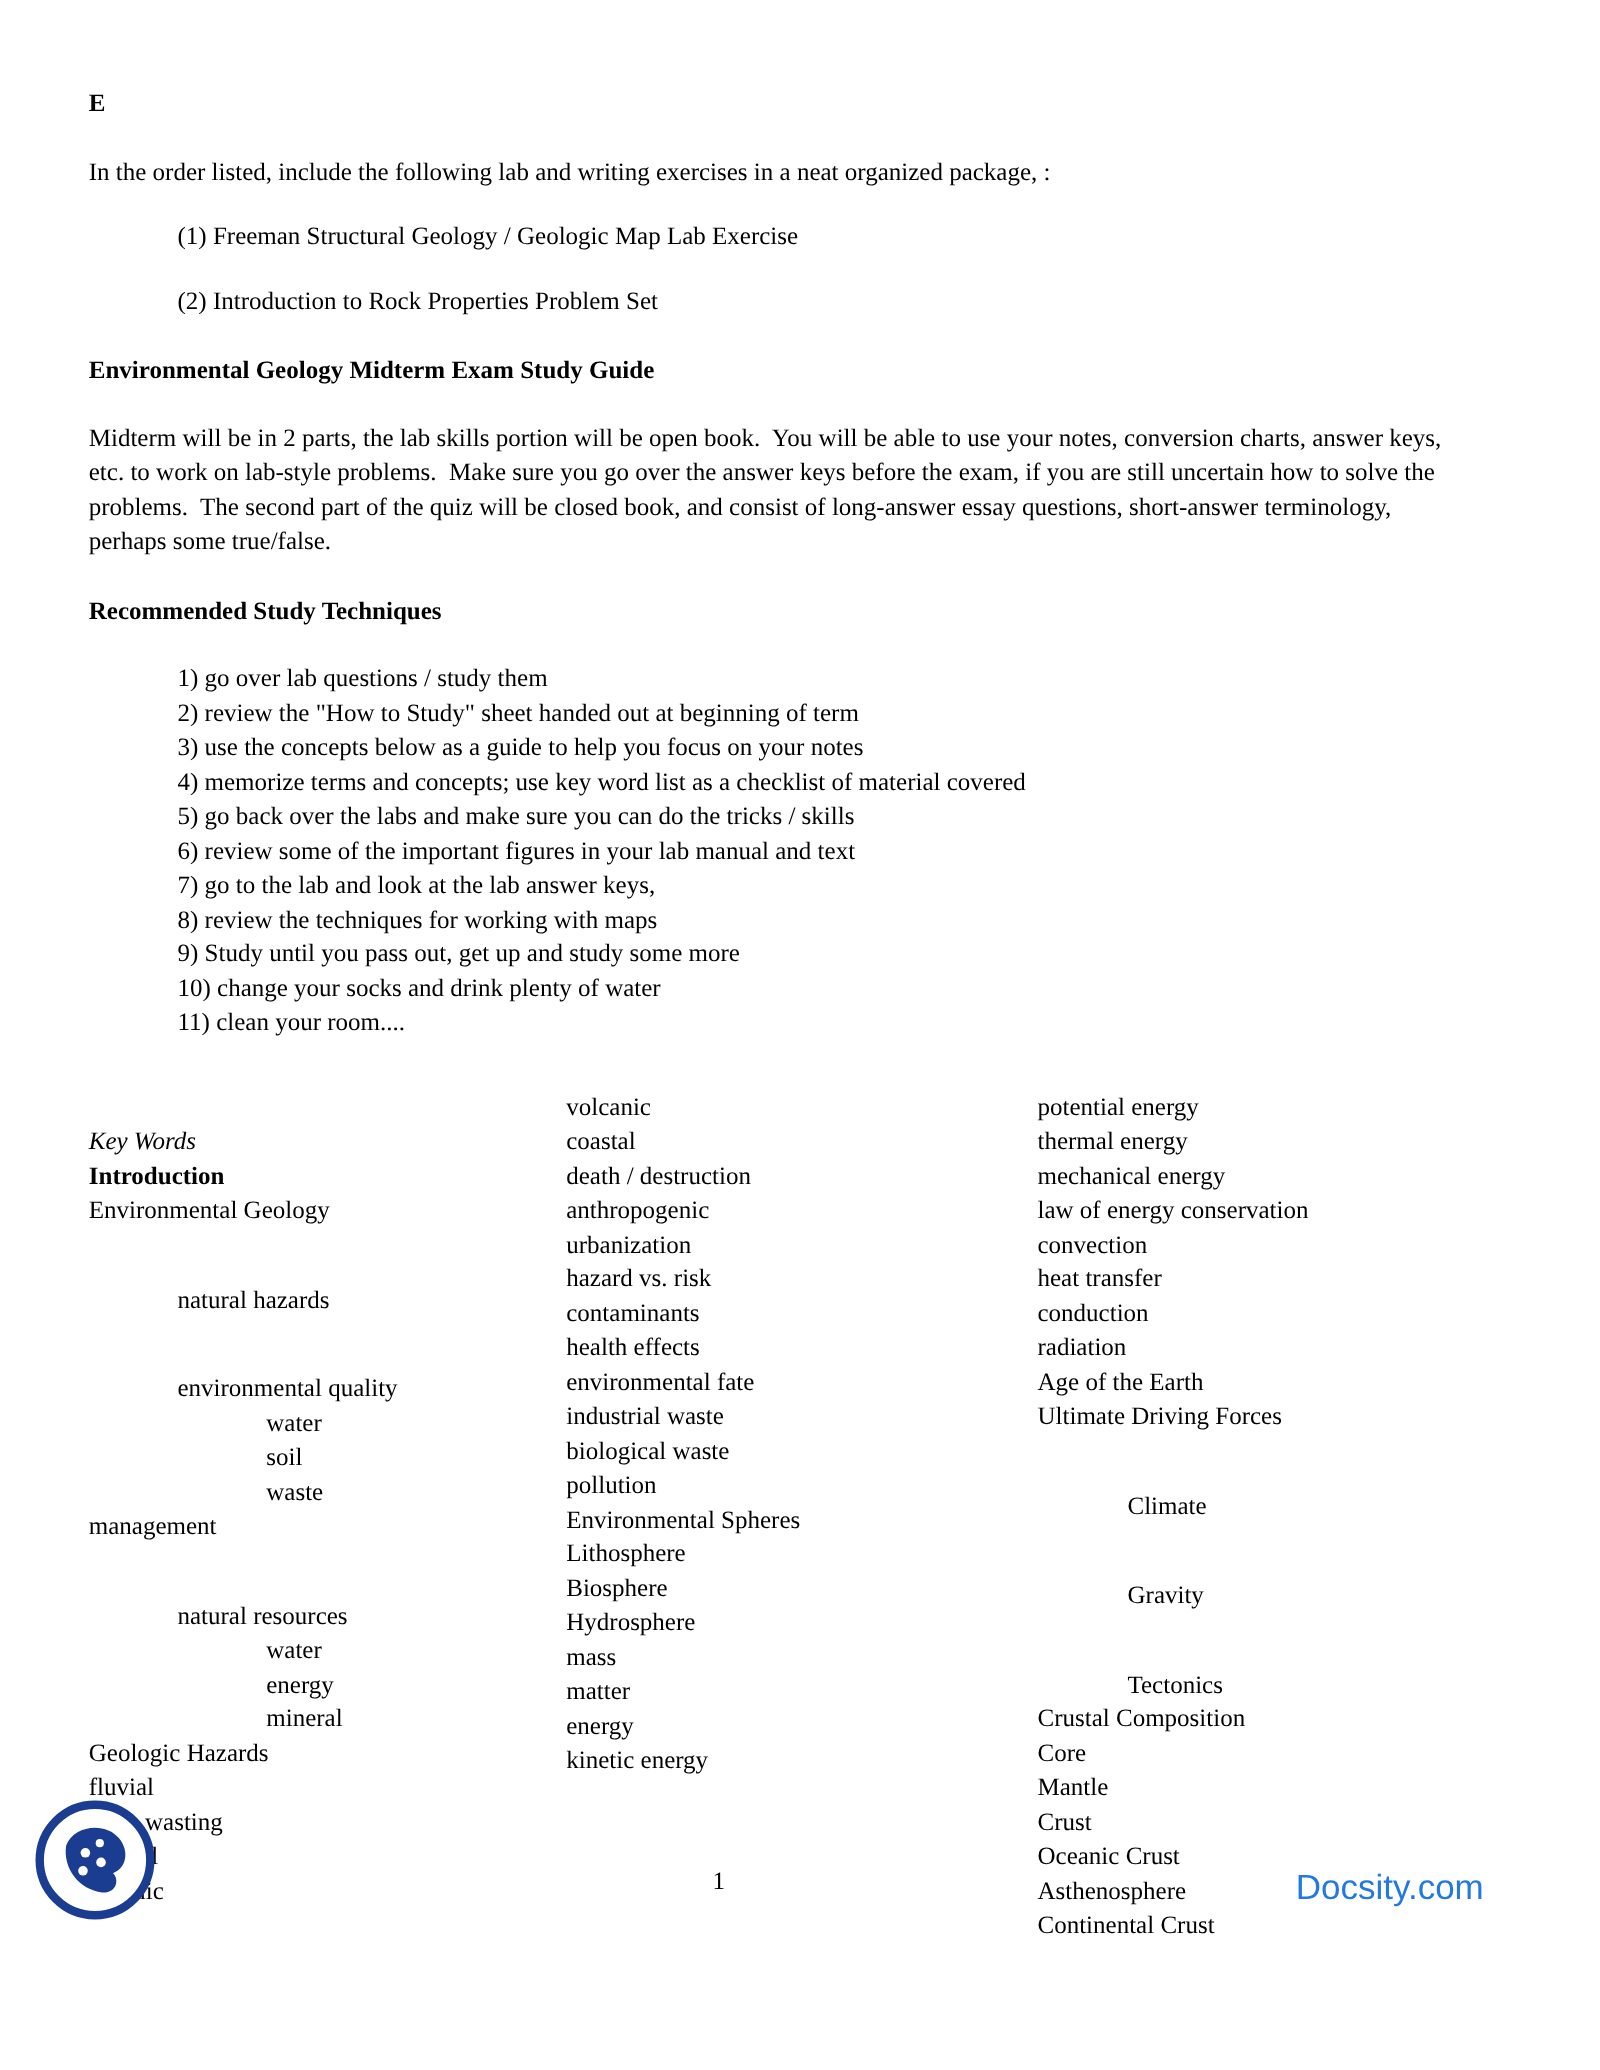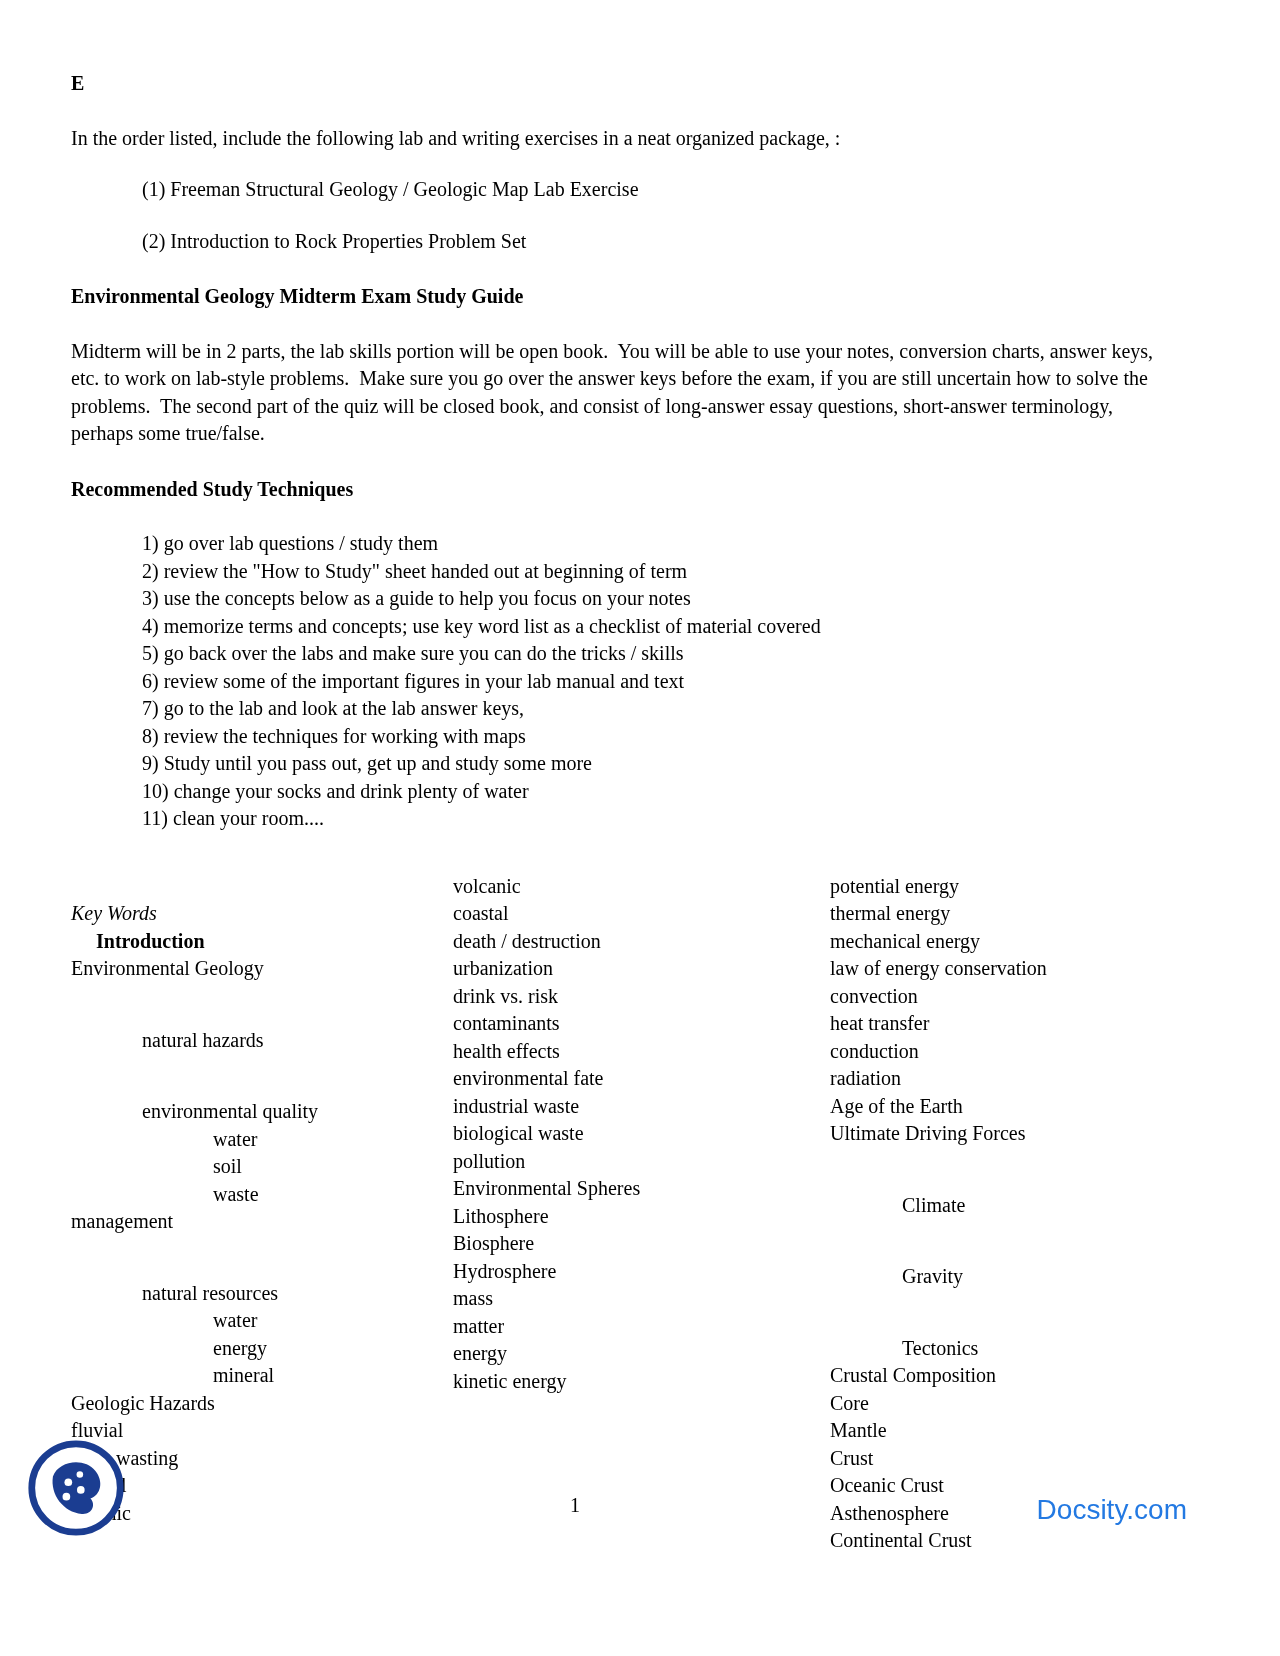--- a/index.html
+++ b/index.html
@@ -24,21 +24,21 @@
   .tech-line { white-space: pre; }
   .keywords { margin-top: 40px; display: flex; }
   .kw-col { flex: 0 0 auto; }
   .kw-col1 { width: 382px; padding-top: 27.5px; }
   .kw-col2 { width: 377px; }
   .kw-col3 { width: 360px; }
   .kw-line { white-space: pre; }
   .ind1 { padding-left: 71px; margin-top: 44px; }
   .ind2 { padding-left: 142px; }
   .kw-col3 .ind1 { padding-left: 72px; }
-  .bold { font-weight: bold; margin-left: 25px; }
+  .bold { font-weight: bold; }
   .italic { font-style: italic; }
   .logo-badge { position: absolute; left: 26px; top: 1438px; width: 100px; height: 100px; }
   .pagenum {
     position: absolute; left: 0; right: 130px; top: 1492px;
     text-align: center; font-size: 20px;
   }
   .brand-link {
     position: absolute; right: 93px; top: 1496px;
     font-family: "Liberation Sans", "DejaVu Sans", sans-serif;
     font-size: 28px;
@@ -100,22 +100,23 @@
           <div class="kw-line">Geologic Hazards</div>
           <div class="kw-line">fluvial</div>
           <div class="kw-line">mass wasting</div>
           <div class="kw-line">coastal</div>
           <div class="kw-line">seismic</div>
         </div>
       <div class="kw-col kw-col2">
           <div class="kw-line">volcanic</div>
           <div class="kw-line">coastal</div>
           <div class="kw-line">death / destruction</div>
+          <div class="kw-line">anthropogenic</div>
           <div class="kw-line">urbanization</div>
-          <div class="kw-line">drink vs. risk</div>
+          <div class="kw-line">hazard vs. risk</div>
           <div class="kw-line">contaminants</div>
           <div class="kw-line">health effects</div>
           <div class="kw-line">environmental fate</div>
           <div class="kw-line">industrial waste</div>
           <div class="kw-line">biological waste</div>
           <div class="kw-line">pollution</div>
           <div class="kw-line">Environmental Spheres</div>
           <div class="kw-line">Lithosphere</div>
           <div class="kw-line">Biosphere</div>
           <div class="kw-line">Hydrosphere</div>

